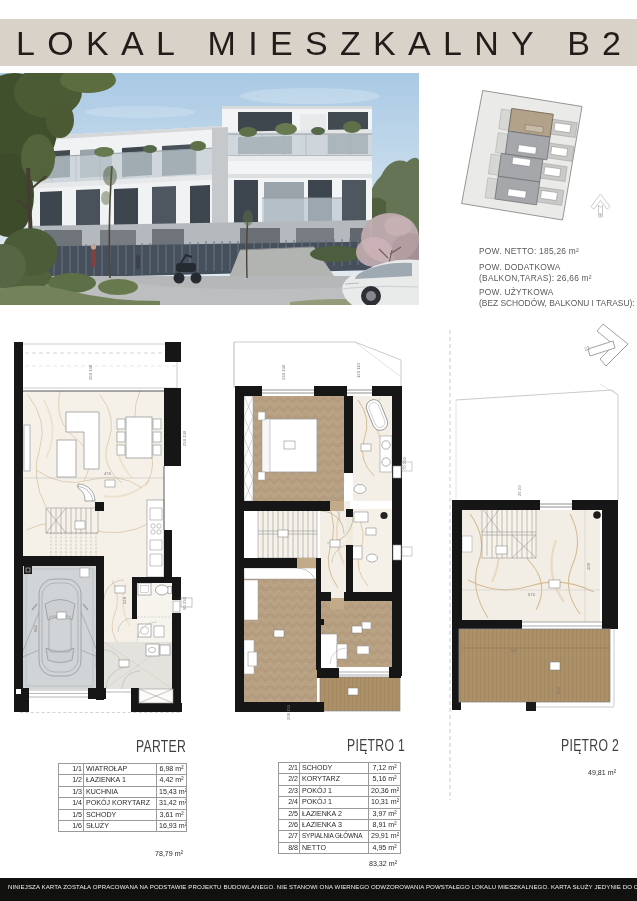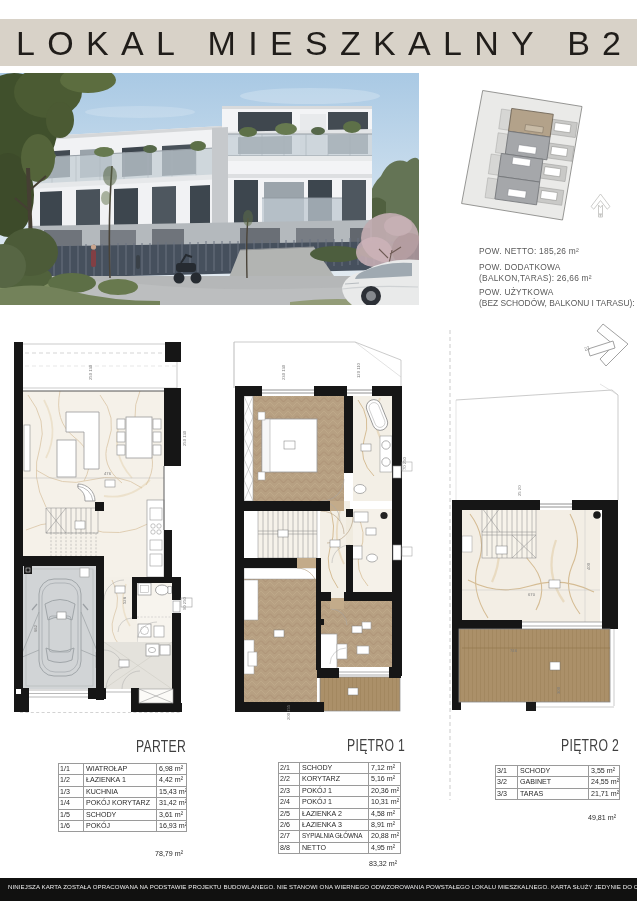--- a/index.html
+++ b/index.html
@@ -6,22 +6,22 @@
   body{width:637px;height:901px;position:relative;background:#ffffff;overflow:hidden;
        font-family:"Liberation Sans",sans-serif;}
   .abs{position:absolute;}
   .titlebar{left:0;top:19px;width:637px;height:47px;background:#d8d2c8;}
   .title{left:16px;top:24px;width:630px;font-size:34px;letter-spacing:12.3px;color:#201d1a;white-space:nowrap;}
   .pow{color:#5a5a5a;font-size:8.4px;letter-spacing:0.25px;white-space:nowrap;padding-left:36px;}
   .ptitle{color:#3f3f3f;font-size:16.5px;letter-spacing:0.4px;white-space:nowrap;transform:scaleX(0.74);transform-origin:0 0;}
   table.rt{border-collapse:collapse;font-size:7.1px;color:#2a2a2a;table-layout:fixed;}
   table.rt td{border:0.8px solid #9a9a9a;padding:0 2px;height:10.4px;line-height:10.4px;
       white-space:nowrap;overflow:hidden;}
-  table.rt td.n{text-align:left;padding:0 1px;}
-  table.rt td.a{text-align:left;}
+  table.rt td.n{text-align:right;padding:0 1px;}
+  table.rt td.a{text-align:center;}
   .tot{font-size:7.1px;color:#2a2a2a;text-align:right;}
   .footer{left:0;top:878px;width:637px;height:23px;background:#111110;}
   .footer span{position:absolute;left:8px;top:5px;font-size:6.1px;color:#ededed;
       letter-spacing:0.1px;white-space:nowrap;}
 </style>
 </head>
 <body>
 
 <svg class="abs" style="left:0;top:0" width="637" height="901" viewBox="0 0 637 901">
 <defs>
@@ -626,21 +626,21 @@
           <td>POKÓJ KORYTARZ</td>
           <td class="a">31,42 m²</td>
         </tr>
 <tr>
           <td class="n">1/5</td>
           <td>SCHODY</td>
           <td class="a">3,61 m²</td>
         </tr>
 <tr>
           <td class="n">1/6</td>
-          <td>POKÓJ</td>
+          <td>SŁUŻY</td>
           <td class="a">16,93 m²</td>
         </tr>
 </tbody>
     </table>
 <div class="tot" style="width:125px;margin-top:18px">78,79 m²</div>
 </div>
 
 <div class="abs" style="left:278px;top:762px">
 <table class="rt" style="width:122px">
 <colgroup>
@@ -665,65 +665,41 @@
           <td class="a">20,36 m²</td>
         </tr>
 <tr>
           <td class="n">2/4</td>
           <td>POKÓJ 1</td>
           <td class="a">10,31 m²</td>
         </tr>
 <tr>
           <td class="n">2/5</td>
           <td>ŁAZIENKA 2</td>
-          <td class="a">4,58 m²</td>
+          <td class="a">3,97 m²</td>
         </tr>
 <tr>
           <td class="n">2/6</td>
           <td>ŁAZIENKA 3</td>
           <td class="a">8,91 m²</td>
         </tr>
 <tr>
           <td class="n">2/7</td>
           <td style="font-size:6.3px;letter-spacing:-0.1px">SYPIALNIA GŁÓWNA</td>
-          <td class="a">20,88 m²</td>
+          <td class="a">29,91 m²</td>
         </tr>
 <tr>
           <td class="n">8/8</td>
           <td>NETTO</td>
           <td class="a">4,95 m²</td>
         </tr>
 </tbody>
     </table>
 <div class="tot" style="width:119px;margin-top:6px">83,32 m²</div>
 </div>
 
 <div class="abs" style="left:495px;top:765px">
-<table class="rt" style="width:124px">
-<colgroup>
-        <col style="width:22px">
-        <col style="width:71px">
-        <col style="width:31px">
-      </colgroup>
-<tbody>
-        <tr>
-          <td class="n">3/1</td>
-          <td>SCHODY</td>
-          <td class="a">3,55 m²</td>
-        </tr>
-<tr>
-          <td class="n">3/2</td>
-          <td>GABINET</td>
-          <td class="a">24,55 m²</td>
-        </tr>
-<tr>
-          <td class="n">3/3</td>
-          <td>TARAS</td>
-          <td class="a">21,71 m²</td>
-        </tr>
-</tbody>
-    </table>
-<div class="tot" style="width:121px;margin-top:14px">49,81 m²</div>
+<div class="tot" style="width:121px;margin-top:4px">49,81 m²</div>
 </div>
 
 <div class="abs footer">
     <span>NINIEJSZA KARTA ZOSTAŁA OPRACOWANA NA PODSTAWIE PROJEKTU BUDOWLANEGO. NIE STANOWI ONA WIERNEGO ODWZOROWANIA POWSTAŁEGO LOKALU MIESZKALNEGO. KARTA SŁUŻY JEDYNIE DO CELÓW</span>
   </div>
 
 </body></html>

